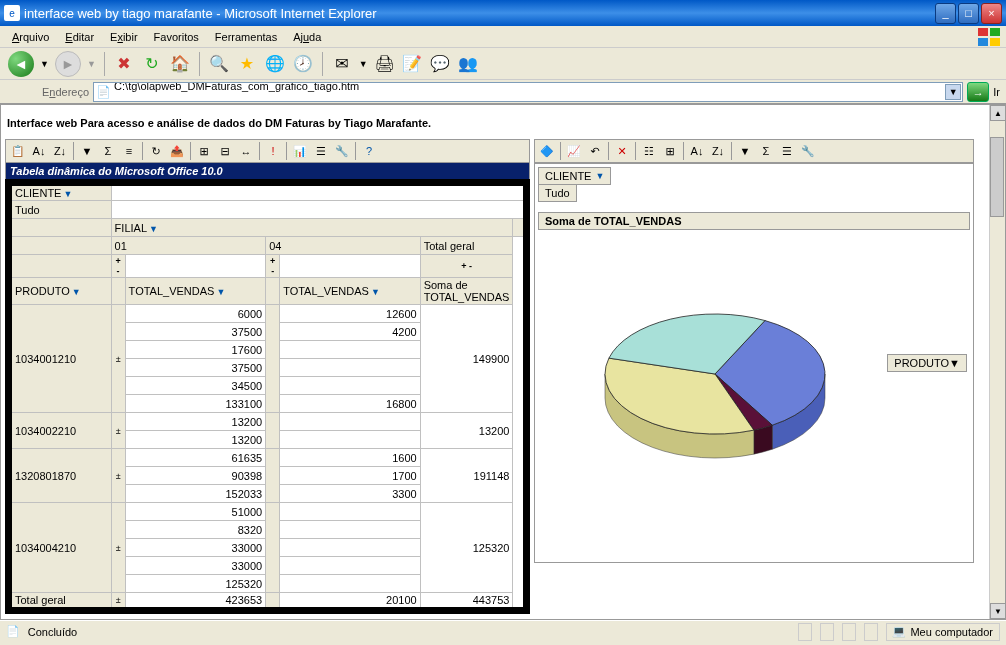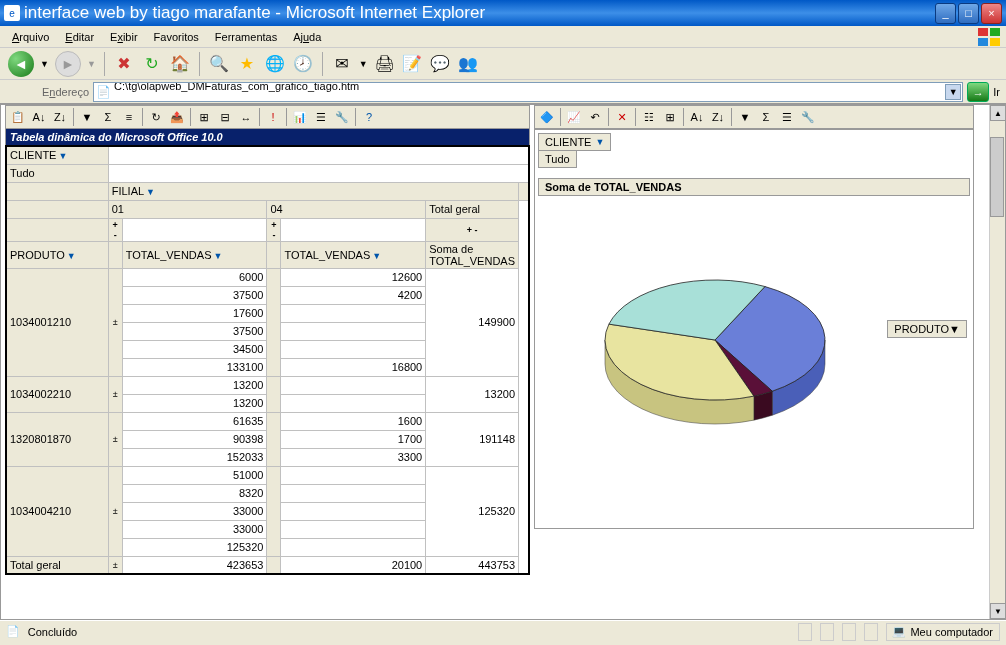--- a/index.html
+++ b/index.html
@@ -1,20 +1,20 @@
 <!DOCTYPE html>
 <html><head>
 <meta charset="utf-8">
 <style>
 * { box-sizing: border-box; margin: 0; padding: 0; }
 body { font-family: Tahoma, Arial, sans-serif; font-size: 11px; background: #ece9d8; width: 1006px; height: 645px; overflow: hidden; }
 
 .titlebar { background: linear-gradient(to bottom, #0058c6, #3d8fe8, #0058c6); height: 26px; display: flex; align-items: center; padding: 0 4px; color: white; }
 .titlebar .ie-icon { width: 16px; height: 16px; margin-right: 4px; background: #fff; border-radius: 2px; font-size:10px; display:flex; align-items:center; justify-content:center; color:#0058c6;}
-.titlebar .title { flex: 1; font-size: 17px; }
+.titlebar .title { flex: 1; font-size: 13px; }
 .winbtns { display: flex; gap: 2px; }
 .winbtn { width: 21px; height: 21px; background: linear-gradient(to bottom,#6fa8e8,#2f6dc0); border: 1px solid #0a3a80; border-radius: 3px; color: white; display:flex; align-items:center; justify-content:center; font-size:11px; cursor:pointer;}
 .winbtn.close { background: linear-gradient(to bottom,#e88,#c33); border-color:#822;}
 
 .menubar { background: #ece9d8; height: 22px; display: flex; align-items: center; padding: 0 4px; border-bottom: 1px solid #ccc; }
 .menubar .mitem { padding: 2px 8px; cursor: pointer; text-align: center; }
 .menubar .spacer { flex: 1; }
 .winflag { width: 24px; height: 18px; }
 
 .toolbar { background: #ece9d8; height: 32px; display: flex; align-items: center; padding: 0 8px; gap: 6px; border-bottom: 1px solid #ccc; }
@@ -42,21 +42,21 @@
 .panels { display: flex; gap: 4px; padding: 0 4px;}
 .panel-left { width: 525px; }
 .panel-right { width: 440px; }
 
 .pv-toolbar { height: 24px; background: #ece9d8; border: 1px solid #999; display:flex; align-items:center; padding: 0 2px; gap:1px;}
 .pv-toolbar .pvbtn { width: 20px; height: 20px; display:flex; align-items:center; justify-content:center; cursor:pointer; font-size:11px; border:1px solid transparent;}
 .pv-toolbar .pvsep { width:1px; height:18px; background:#999; margin:0 2px;}
 
 .pv-title { background: linear-gradient(to bottom,#08216b,#08216b); color: white; font-weight: bold; padding: 2px 4px; font-size: 11px; border-left:1px solid #999; border-right:1px solid #999;font-style:italic;}
 
-.pivot { border: 2px solid #000000; border-collapse: collapse; font-size: 11px; width: 100%; background:white;}
+.pivot { border: 7px solid #000000; border-collapse: collapse; font-size: 11px; width: 100%; background:white;}
 .pivot th, .pivot td { border: 1px solid #c0c0c0; padding: 1px 3px; height: 18px; }
 .hdrcell { background: #ece9d8; text-align:left; font-weight:normal; position:relative;}
 .hdrcell .dd-arrow { color: #05a; font-size:9px; margin-left:2px;}
 .numcell { text-align: right; }
 .expcell { background:#ece9d8; width:14px; text-align:center; font-size:9px; padding:0;}
 .rowlbl { background: #ece9d8; }
 
 .chart-area { border:1px solid #999; background:white; height: 400px; position:relative;}
 .chart-hdrs { display:flex; flex-direction:column; gap:0; padding:3px;}
 .chart-hdr-row { display:flex; gap:0;}
@@ -130,20 +130,21 @@
   <div class="addrwrap">
     <span class="pageicon">📄</span>
     <input type="text" value="C:\tg\olapweb_DMFaturas_com_grafico_tiago.htm" style="">
     <div class="dd">▼</div>
   </div>
   <div class="gobtn">→</div>
   <span>Ir</span>
 </div>
 
 <div class="content">
+  <div class="page-heading">Interface web Para acesso e análise de dados do DM Faturas by Tiago Marafante.</div>
 
   <div class="panels">
 
     <div class="panel-left">
       <div class="pv-toolbar">
         <div class="pvbtn">📋</div>
         <div class="pvbtn">A↓</div>
         <div class="pvbtn">Z↓</div>
         <div class="pvsep"></div>
         <div class="pvbtn">▼</div>

